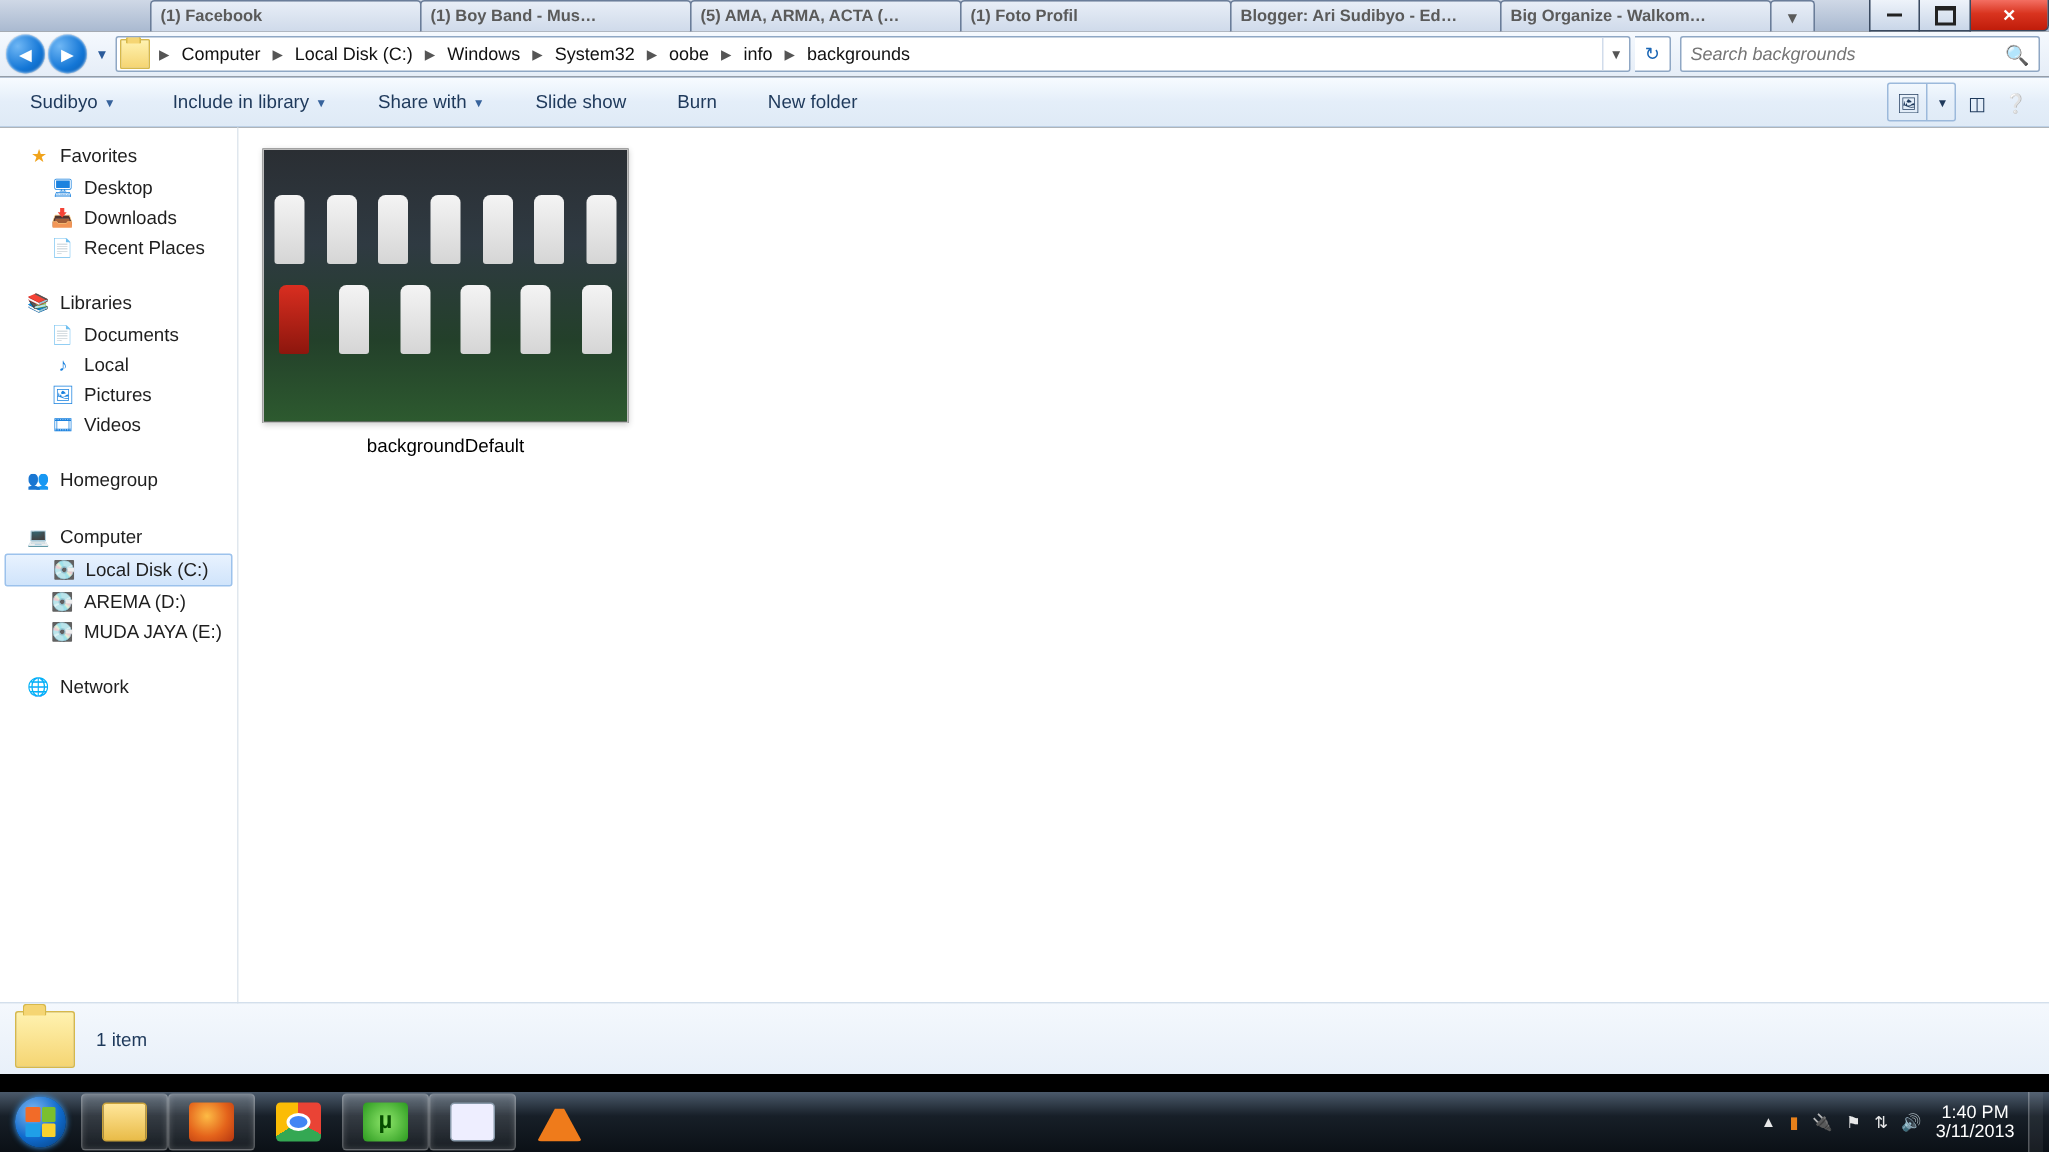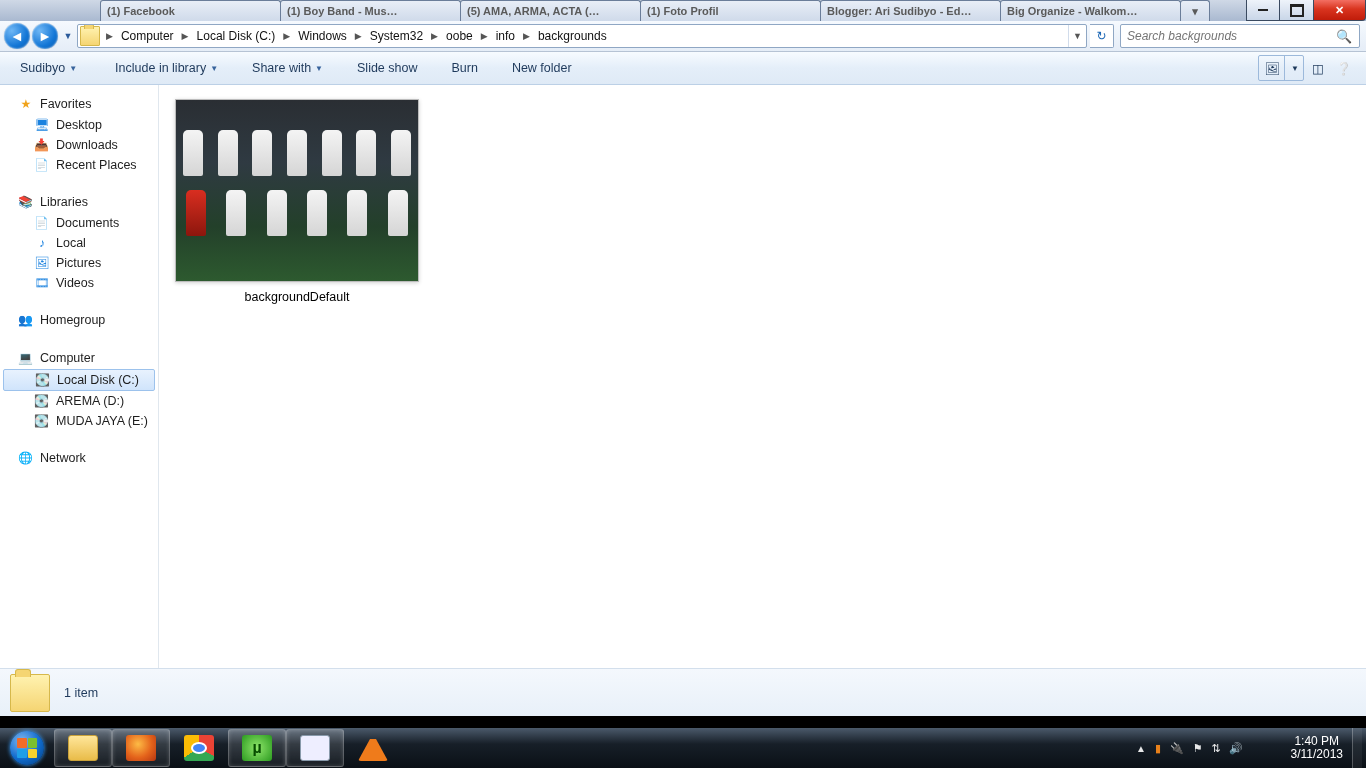--- a/index.html
+++ b/index.html
@@ -86,21 +86,21 @@
   .g-ex{background:linear-gradient(#ffe69a,#e9bc49);border:1px solid #caa23a;}
   .g-ff{background:radial-gradient(circle at 40% 35%,#fdbb45,#e4631b 55%,#b53510);}
   .g-ch{border-radius:50%;background:conic-gradient(#ea4335 0 33%,#34a853 0 66%,#fbbc05 0);position:relative;}
   .g-ch::after{content:"";position:absolute;inset:7px;border-radius:50%;background:#fff;}
   .g-ch::before{content:"";position:absolute;inset:9px;border-radius:50%;background:#4285f4;z-index:1;}
   .g-ut{background:radial-gradient(circle,#8fe66b,#2b9a1f);color:#064d00;font-weight:bold;}
   .g-np{background:#eef;border:1px solid #89a;}
   .g-vlc{width:0;height:0;border-left:12px solid transparent;border-right:12px solid transparent;border-bottom:22px solid #ef7b1b;background:none;border-radius:0;}
   .tray { margin-left:auto; display:flex; align-items:center; gap:9px; color:#fff; font-size:11px; padding-right:4px; }
   .tray .up{font-size:10px;}
-  .tray .clock{ text-align:center; line-height:13px; font-size:12px;margin-left:38px; }
+  .tray .clock{ text-align:center; line-height:13px; font-size:12px; }
   .showdesk{width:10px;height:40px;border-left:1px solid rgba(255,255,255,.25);background:rgba(255,255,255,.06);}
   .tray .ti{opacity:.9}
 </style>
 </head>
 <body>
 <div class="screen">
 
 <div class="browser-tabs">
   <div class="spacer"></div>
   <div class="btab">(1) Facebook</div>

